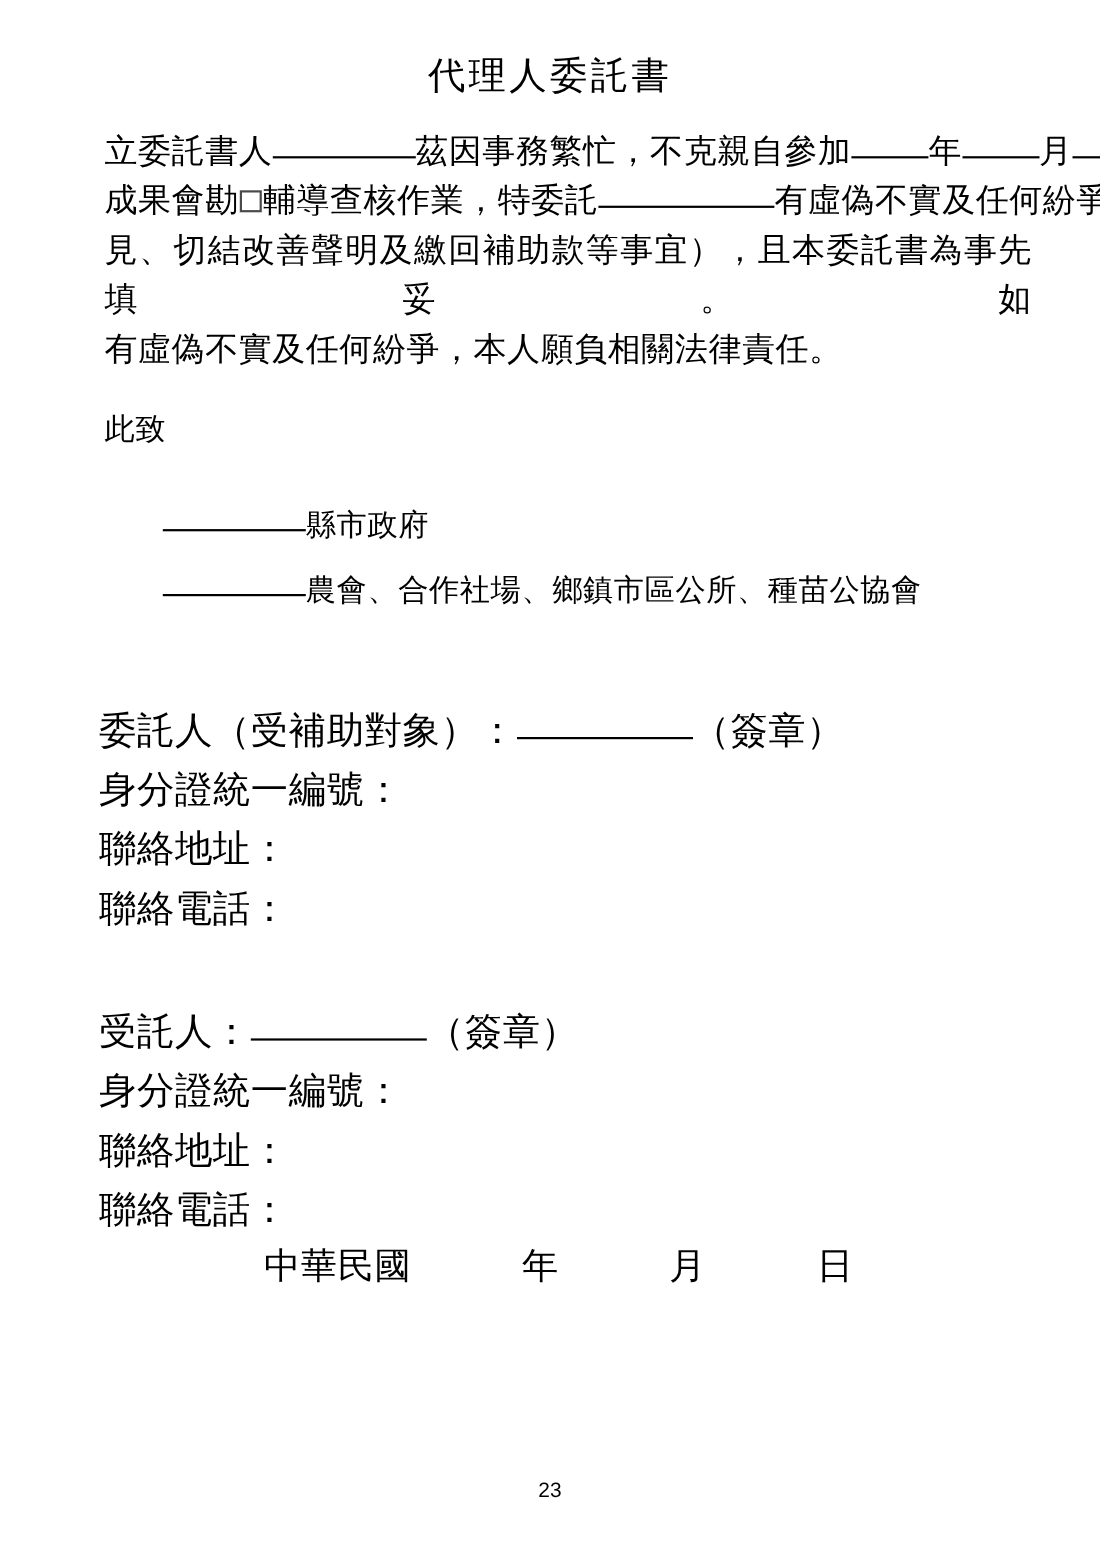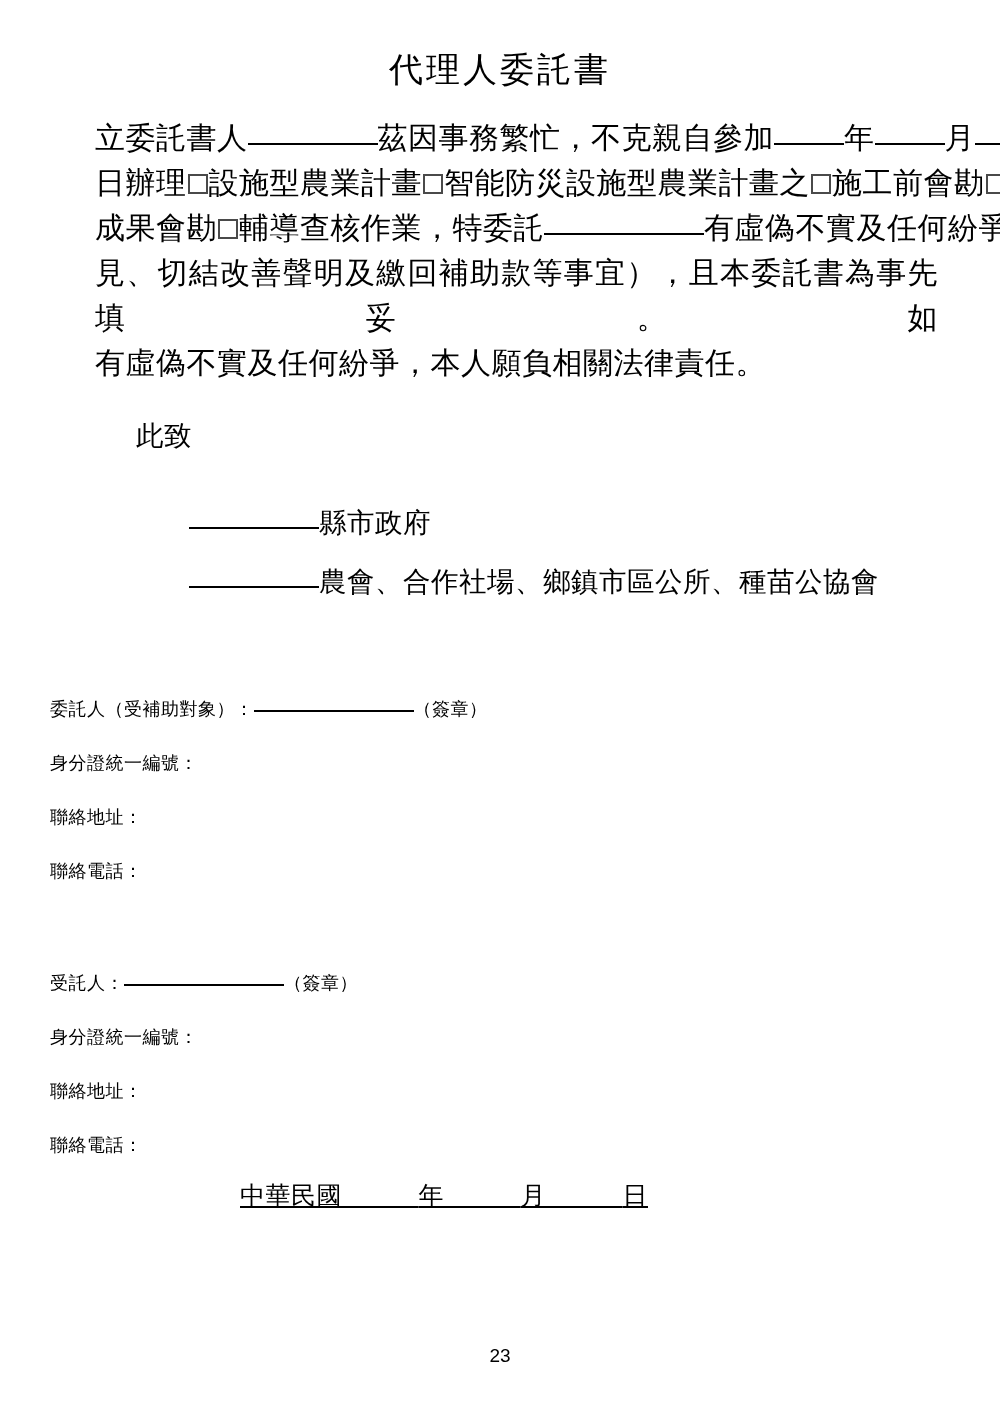--- a/index.html
+++ b/index.html
@@ -65,43 +65,41 @@
     vertical-align: -1px;
     margin: 0 1px;
     box-sizing: border-box;
   }
   .simple-line {
     font-size: 27.5px;
     line-height: 45px;
     letter-spacing: 0.5px;
     white-space: nowrap;
     padding-left: 95px;
-    margin-left: 41px;
   }
   .indent-1 {
     padding-left: 148px;
   }
   .spacer-sm { height: 14px; }
   .spacer-md { height: 28px; }
   .spacer-lg { height: 58px; }
   .spacer-xl { height: 78px; }
   .sig-line {
-    font-size: 18px;
+    font-size: 34px;
     line-height: 54px;
     letter-spacing: 0.5px;
     white-space: nowrap;
-    padding-left: 50px;
+    padding-left: 90px;
   }
   .date-line {
-    font-size: 25px;
+    font-size: 33px;
     letter-spacing: 0.5px;
     white-space: pre;
     padding-left: 240px;
     line-height: 48px;
-    text-decoration: underline;
   }
   .page-number {
     position: absolute;
     bottom: 48px;
     left: 0;
     width: 1000px;
     text-align: center;
     font-size: 19px;
     font-family: Liberation Sans, sans-serif;
   }
@@ -110,21 +108,20 @@
 <body>
 
 <div class="page">
 
   <h1 class="doc-title">代理人委託書</h1>
 
   <div class="body-block">
 
     <div class="para-line"><span>立委託書人</span><span class="blank bl-l"></span><span>茲因事務繁忙，不克親自參加</span><span class="blank bl-m"></span><span>年</span><span class="blank bl-m"></span><span>月</span><span class="blank bl-s"></span></div>
 
-    <div class="para-line"><span>日辦理</span><span class="chk"></span><span>設施型農業計畫</span><span class="chk"></span><span>智能防災設施型農業計畫之</span><span class="chk"></span><span>施工前會勘</span><span class="chk"></span></div>
 
     <div class="para-line"><span>成果會勘</span><span class="chk"></span><span>輔導查核作業，特委託</span><span class="blank bl-xl"></span><span>有虛偽不實及任何紛爭</span></div>
 
 
     <div class="para-line justified">見、切結改善聲明及繳回補助款等事宜），且本委託書為事先填妥。如</div>
 
     <div class="para-line">有虛偽不實及任何紛爭，本人願負相關法律責任。</div>
 
   </div>
 

